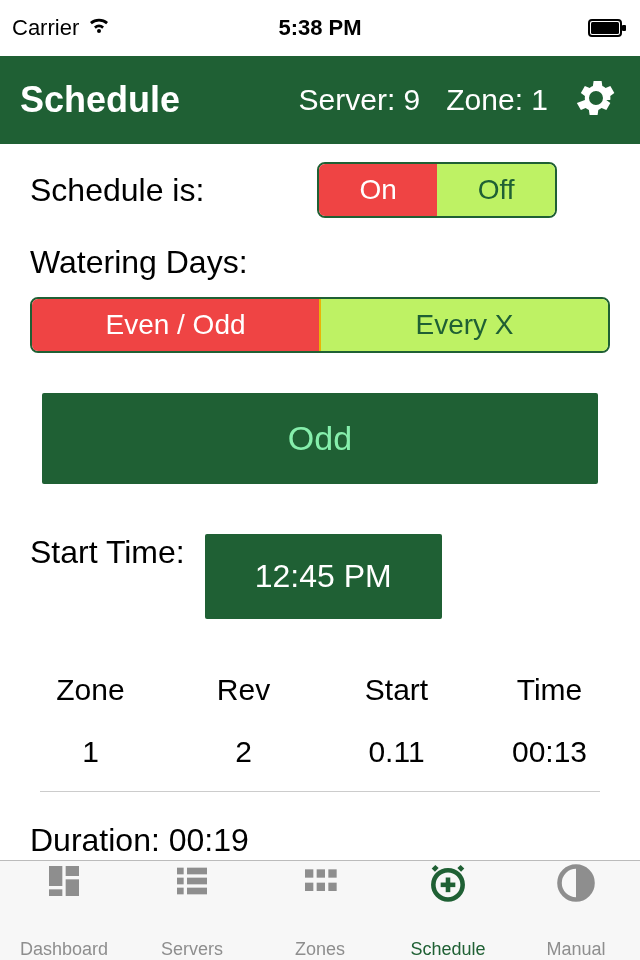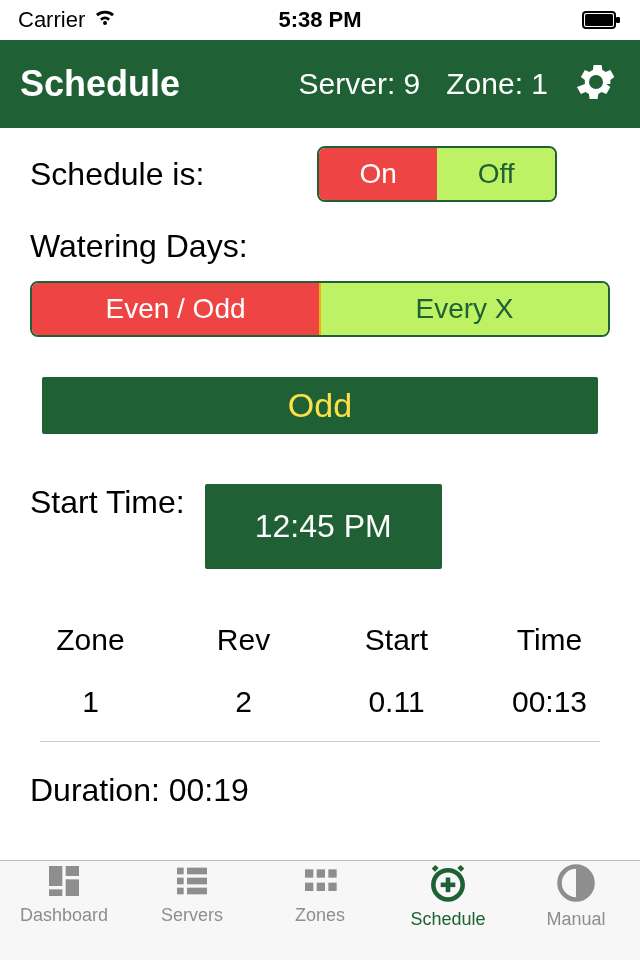--- a/index.html
+++ b/index.html
@@ -5,25 +5,25 @@
   * { box-sizing: border-box; margin: 0; padding: 0; }
   body {
     width: 640px;
     height: 960px;
     font-family: -apple-system, "Helvetica Neue", Arial, sans-serif;
     background: #fff;
     position: relative;
     overflow: hidden;
   }
   .status-bar {
-    height: 40px;
+    height: 56px;
     display: flex;
     align-items: center;
     justify-content: space-between;
-    padding: 0 18px;
+    padding: 0 12px;
     font-size: 22px;
     font-weight: 400;
     gap: 37px;
   }
   .status-left { display: flex; align-items: center; gap: 8px; }
   .status-center { font-weight: 600; position:absolute; left:50%; transform:translateX(-50%);}
   .status-right svg { display:block; }
   .header {
     background: #1f6034;
     color: #fff;
@@ -57,24 +57,24 @@
   .seg-btn.active { background:#ef4444; color:#fff; }
   .seg.onoff { width:240px; margin-left:auto; margin-right:auto; transform:translateX(30px);}
   .seg.onoff .seg-btn{ width:120px; }
   .seg.full { width:100%; }
   .seg.full .seg-btn { flex:1; border-left:2px solid #eab308;}
   .seg.full .seg-btn:first-child{ border-left:none;}
   .wide-btn {
     width:96%;
     margin:10px auto 0;
     background:#1f6034;
-    color:#fde047;
+    color:#86efac;
     font-size:34px;
     text-align:center;
-    padding:9px 0;
+    padding:26px 0;
     border-radius:2px;
     display:block;
   }
   .time-btn{
     background:#1f6034;
     color:#fff;
     font-size:32px;
     padding:24px 50px;
     border-radius:2px;
     display:inline-block;
@@ -95,21 +95,21 @@
     height:100px;
     border-top:1px solid #bbb;
     background:#f7f7f7;
     display:flex;
   }
   .tab{
     flex:1;
     display:flex;
     flex-direction:column;
     align-items:center;
-    justify-content:flex-start;
+    justify-content:space-between;
     color:#8e8e8e;
     font-size:18px;
     gap:4px;
   }
   .tab.active{ color:#1f6034; }
   .tab svg{ display:block; }
 </style>
 </head>
 <body>
 

